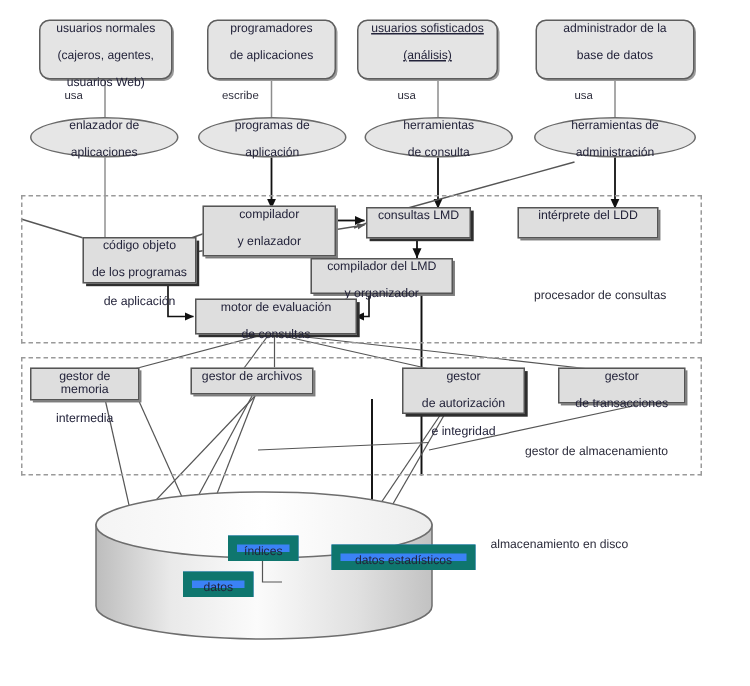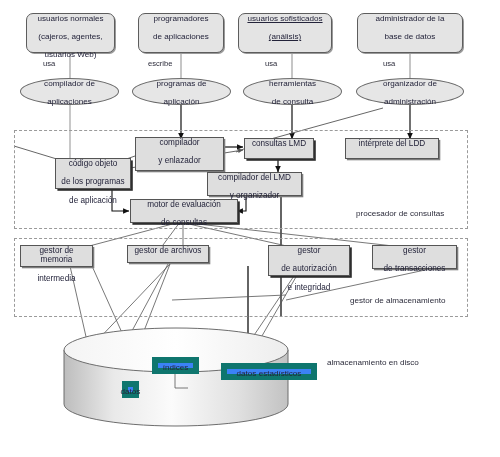--- a/index.html
+++ b/index.html
@@ -155,33 +155,33 @@
     <span><span>administrador de la</span><br>
           <span>base de datos</span></span>
   </div>
 
   <div class="edgelabel" style="left:43px;top:59px;">usa</div>
   <div class="edgelabel" style="left:148px;top:59px;text-align:center;">escribe</div>
   <div class="edgelabel" style="left:265px;top:59px;">usa</div>
   <div class="edgelabel" style="left:383px;top:59px;">usa</div>
 
   <div class="node ell" style="left:20px;top:78px;width:99px;height:27px;">
-    <span><span>compilador de</span><br>
+    <span><span>enlazador de</span><br>
           <span>aplicaciones</span></span>
   </div>
   <div class="node ell" style="left:132px;top:78px;width:99px;height:27px;">
     <span><span>programas de</span><br>
           <span>aplicación</span></span>
   </div>
   <div class="node ell" style="left:243px;top:78px;width:99px;height:27px;">
     <span><span>herramientas</span><br>
           <span>de consulta</span></span>
   </div>
   <div class="node ell" style="left:356px;top:78px;width:108px;height:27px;">
-    <span><span>organizador de</span><br>
+    <span><span>herramientas de</span><br>
           <span>administración</span></span>
   </div>
 
   <div class="node proc" style="left:135px;top:137px;width:89px;height:34px;">
     <span><span>compilador</span><br>
           <span>y enlazador</span></span>
   </div>
 
   <div class="node procHeavy" style="left:55px;top:158px;width:76px;height:31px;">
     <span><span>código objeto</span><br>
@@ -200,21 +200,21 @@
   <div class="node proc" style="left:207px;top:172px;width:95px;height:24px;">
     <span><span>compilador del LMD</span><br>
           <span>y organizador</span></span>
   </div>
 
   <div class="node procHeavy" style="left:130px;top:199px;width:108px;height:24px;">
     <span><span>motor de evaluación</span><br>
           <span>de consultas</span></span>
   </div>
 
-  <div class="zonelabel" style="left:356px;top:209px;">procesador de consultas</div>
+  <div class="zonelabel" style="left:356px;top:192px;">procesador de consultas</div>
 
   <div class="node proc" style="left:20px;top:245px;width:73px;height:22px;">
     <span><span>gestor de memoria</span><br>
           <span>intermedia</span></span>
   </div>
   <div class="node proc" style="left:127px;top:245px;width:82px;height:18px;">
     <span>gestor de archivos</span>
   </div>
   <div class="node procHeavy" style="left:268px;top:245px;width:82px;height:31px;">
     <span><span>gestor</span><br>
@@ -224,21 +224,21 @@
   <div class="node proc" style="left:372px;top:245px;width:85px;height:24px;">
     <span><span>gestor</span><br>
           <span>de transacciones</span></span>
   </div>
 
   <div class="zonelabel" style="left:350px;top:296px;">gestor de almacenamiento</div>
 
   <div class="node dbox" style="left:110px;top:357px;width:47px;height:17px;">
     <span>índices</span>
   </div>
-  <div class="node dbox" style="left:80px;top:381px;width:17px;height:17px;">
+  <div class="node dbox" style="left:80px;top:381px;width:47px;height:17px;">
     <span>datos</span>
   </div>
   <div class="node dbox" style="left:179px;top:363px;width:96px;height:17px;">
     <span>datos estadísticos</span>
   </div>
 
   <div class="zonelabel" style="left:327px;top:358px;">almacenamiento en disco</div>
 
 </div>
 

